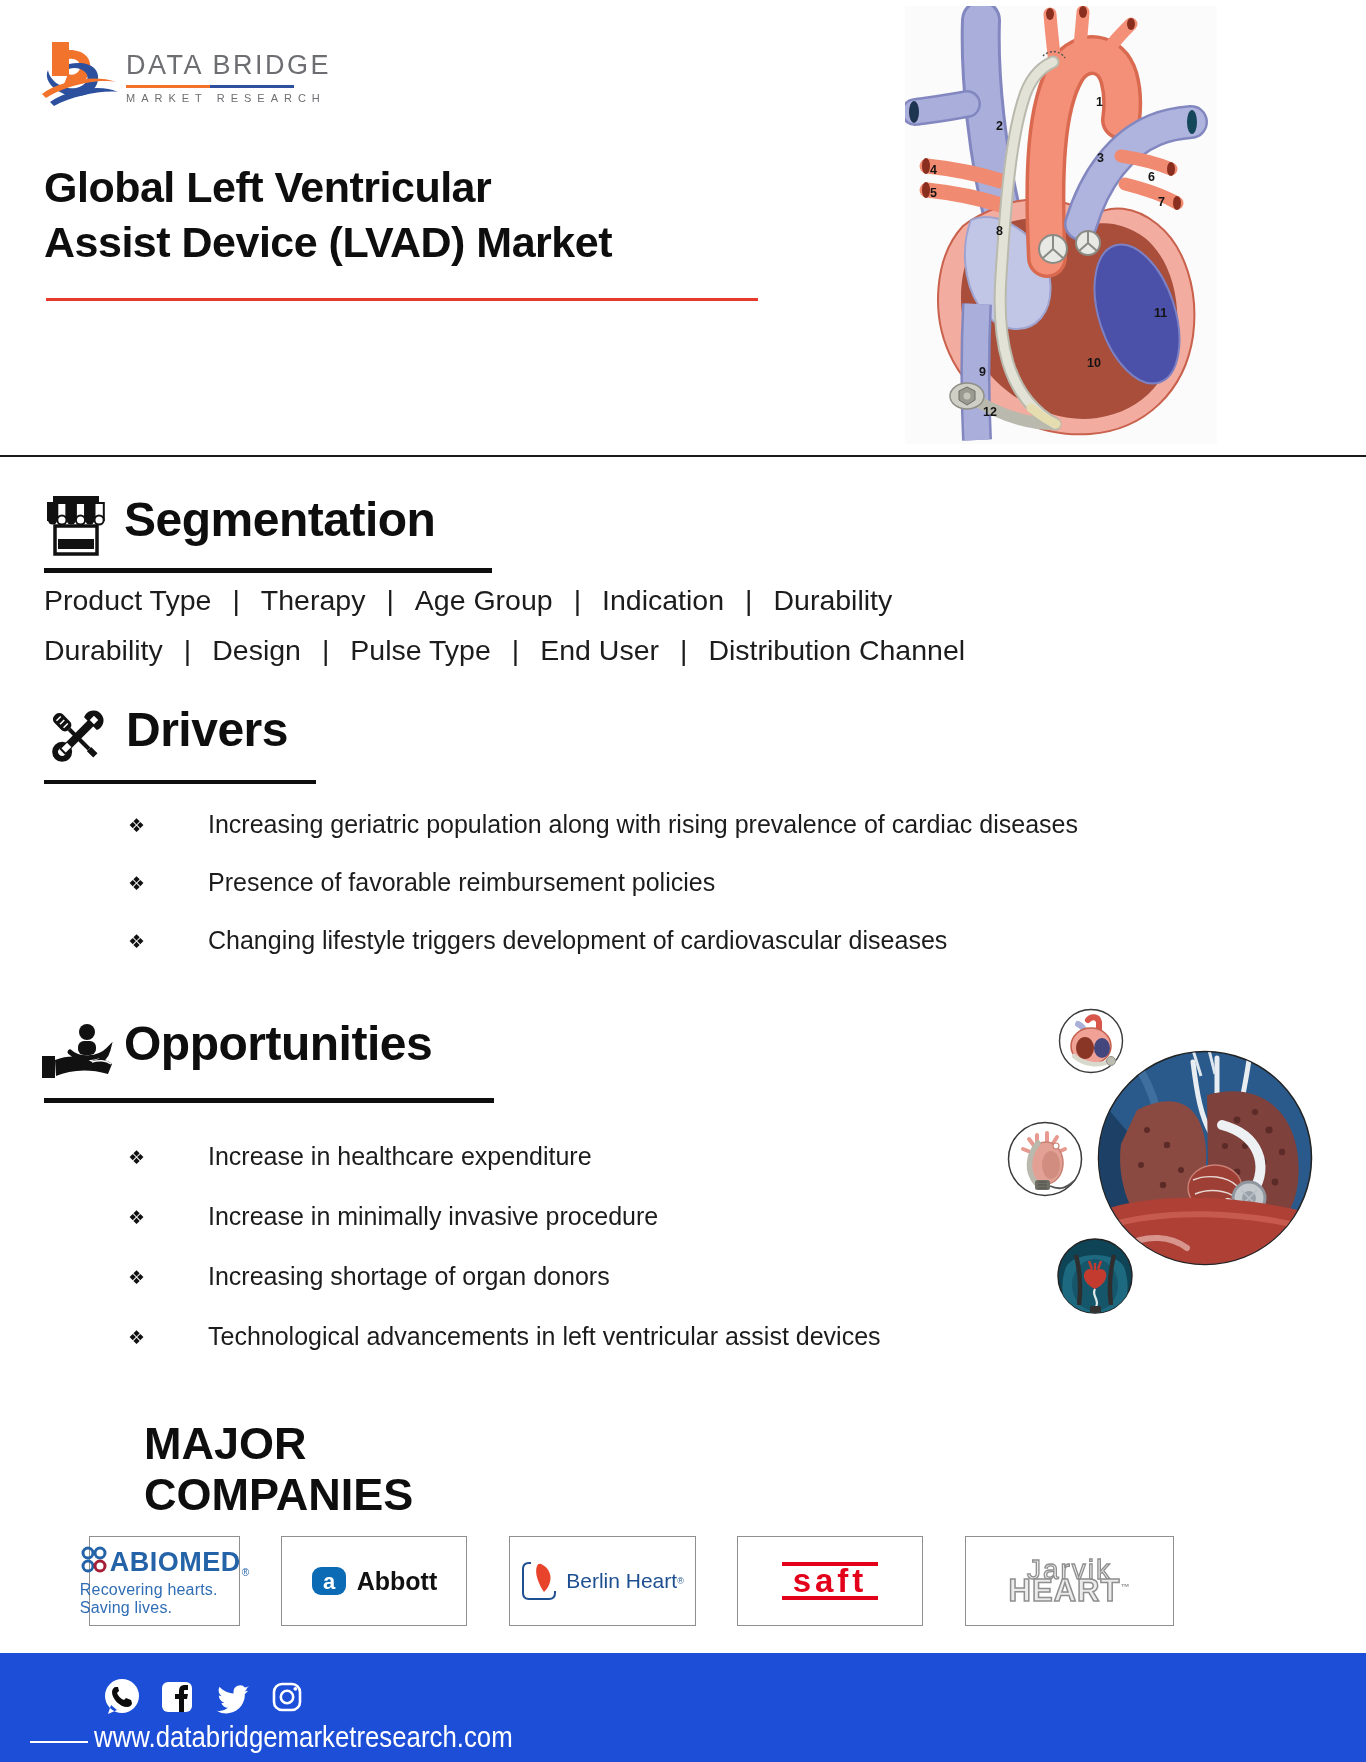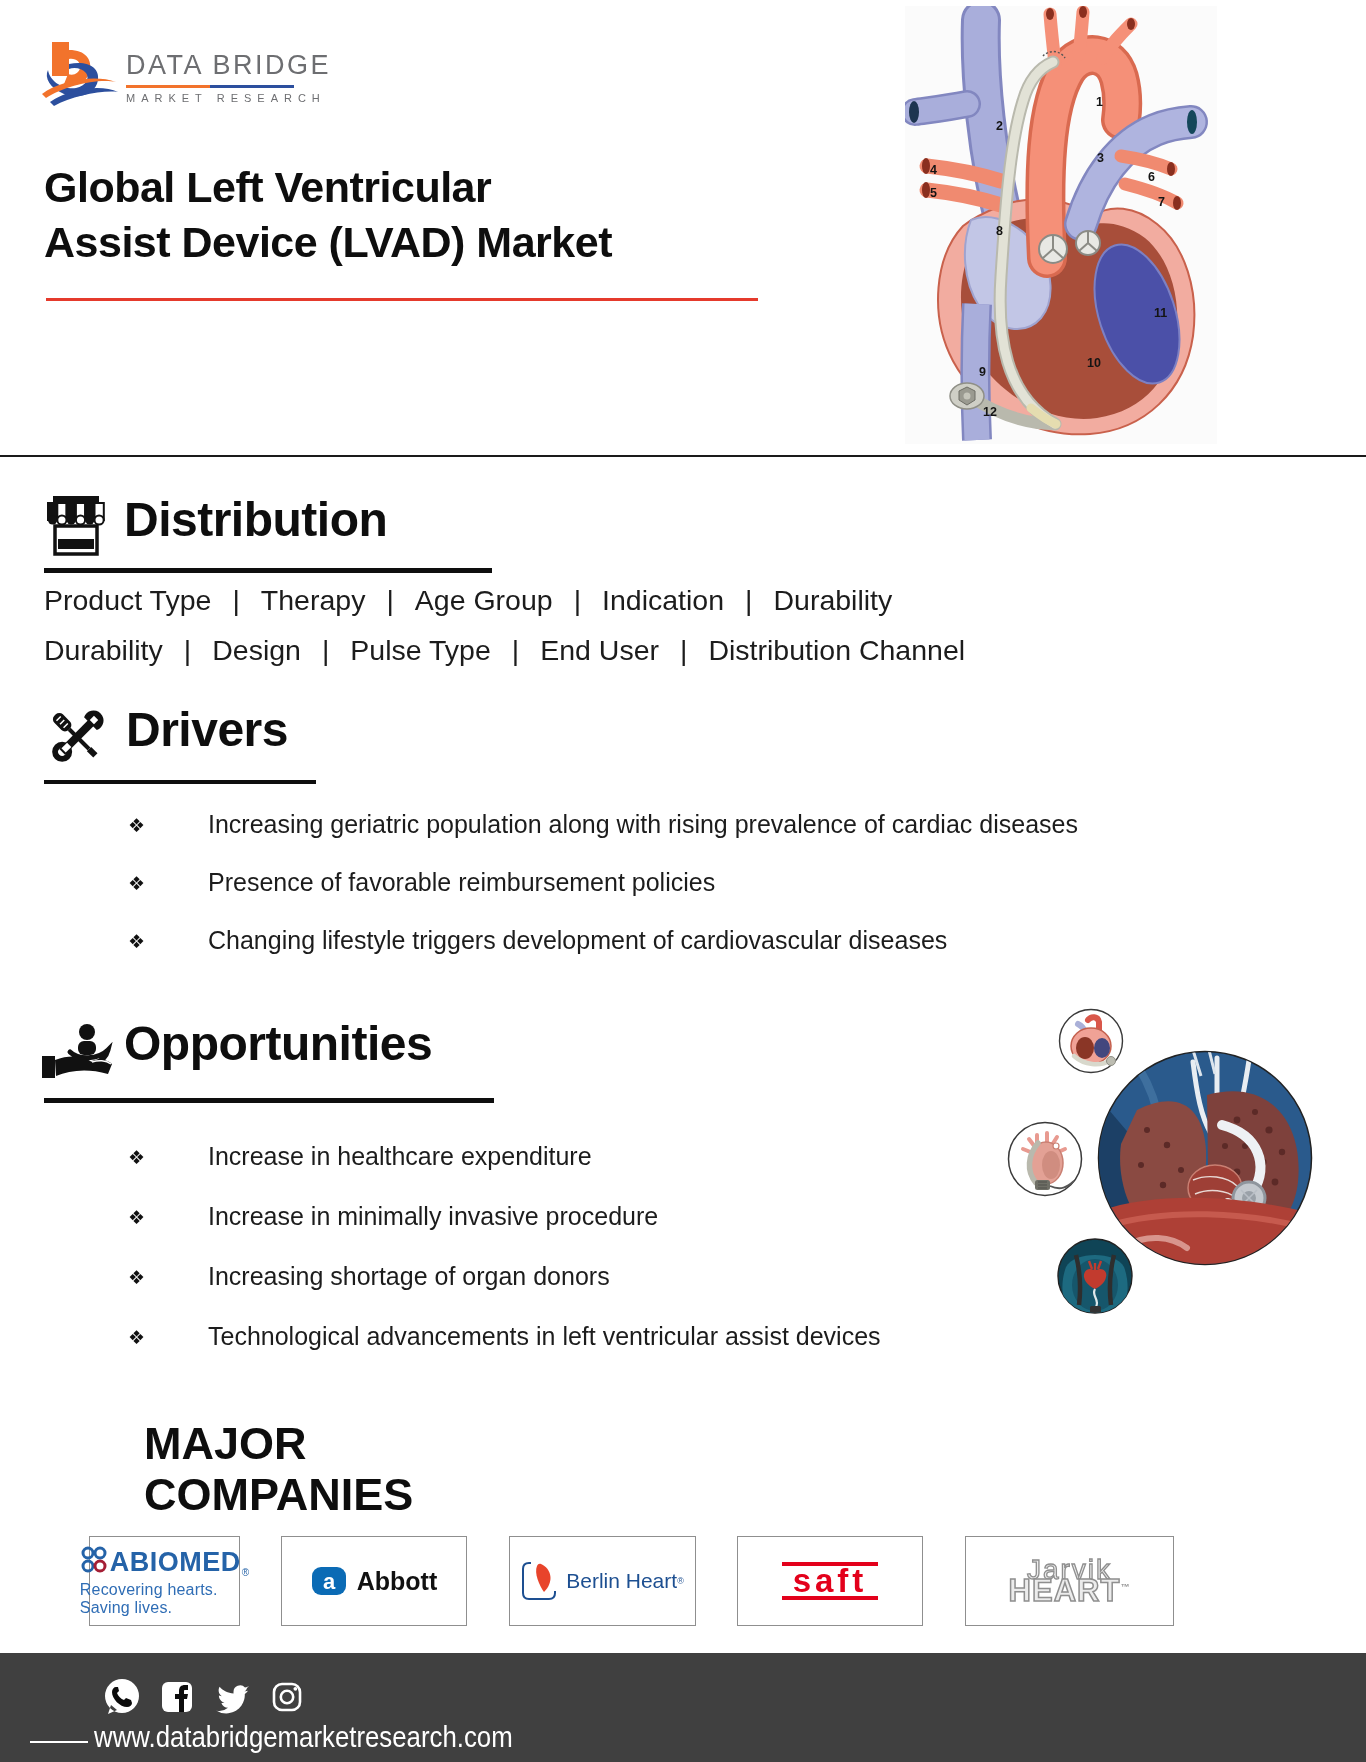--- a/index.html
+++ b/index.html
@@ -42,21 +42,21 @@
   .berlin-reg{font-size:9px;color:#1D4F91;vertical-align:top;}
   .saft-wrap{display:flex;flex-direction:column;align-items:center;}
   .saft-line{width:96px;height:4px;background:#E3001B;}
   .saft-name{font-size:33px;font-weight:bold;color:#E3001B;letter-spacing:4px;line-height:30px;}
   .jarvik-wrap{text-align:center;line-height:1;}
   .jarvik-l1{font-size:28px;font-weight:normal;color:#ececec;-webkit-text-stroke:1.3px #8f8f8f;letter-spacing:2px;}
   .jarvik-l2{font-size:31px;font-weight:bold;color:#ececec;-webkit-text-stroke:1.5px #8f8f8f;margin-top:-9px;letter-spacing:1px;}
   .jarvik-tm{font-size:9px;color:#8f8f8f;-webkit-text-stroke:0;}
 
   
-  .footer{left:0;top:1653px;width:1366px;height:109px;background:#404040;}
+  .footer{left:0;top:1653px;width:1366px;height:109px;background:#1d4ed8;}
   .site{font-size:30px;color:#fff;font-weight:400;transform:scaleX(0.86);transform-origin:left;}
   .site-line{width:58px;height:2px;background:#fff;}
   .soc{cursor:pointer;}
 </style>
 </head>
 <body>
 
 <div class="page">
 
   <svg class="abs" style="left:40px;top:42px;" width="80" height="66" viewBox="0 0 80 66">
@@ -164,21 +164,21 @@
       <circle cx="8.6" cy="28" r="4.6" fill="#111"></circle>
         <circle cx="17.9" cy="28" r="4.6" fill="#fff" stroke="#111" stroke-width="2"></circle>
       <circle cx="27.2" cy="28" r="4.6" fill="#111"></circle>
         <circle cx="36.5" cy="28" r="4.6" fill="#fff" stroke="#111" stroke-width="2"></circle>
       <circle cx="45.8" cy="28" r="4.6" fill="#111"></circle>
         <circle cx="55.1" cy="28" r="4.6" fill="#fff" stroke="#111" stroke-width="2"></circle>
     </g>
     <rect x="11" y="34" width="42" height="28" fill="#fff" stroke="#111" stroke-width="3.5"></rect>
     <rect x="14" y="47" width="36" height="10" fill="#111"></rect>
   </svg>
-  <div class="abs sec-head" style="left:124px;top:492px;">Distribution</div>
+  <div class="abs sec-head" style="left:124px;top:492px;">Segmentation</div>
   <div class="abs sec-rule" style="left:44px;top:568px;width:448px;height:5px;"></div>
   <div class="abs seg-row" style="left:44px;top:584px;">
     <span>Product Type</span><span class="sep">|</span><span>Therapy</span><span class="sep">|</span><span>Age Group</span><span class="sep">|</span><span>Indication</span><span class="sep">|</span><span>Durability</span>
   </div>
   <div class="abs seg-row" style="left:44px;top:634px;">
     <span>Durability</span><span class="sep">|</span><span>Design</span><span class="sep">|</span><span>Pulse Type</span><span class="sep">|</span><span>End User</span><span class="sep">|</span><span>Distribution Channel</span>
   </div>
 
   <svg class="abs" style="left:44px;top:704px;" width="66" height="66" viewBox="0 0 66 66">
     <g transform="rotate(45 33 33)">

